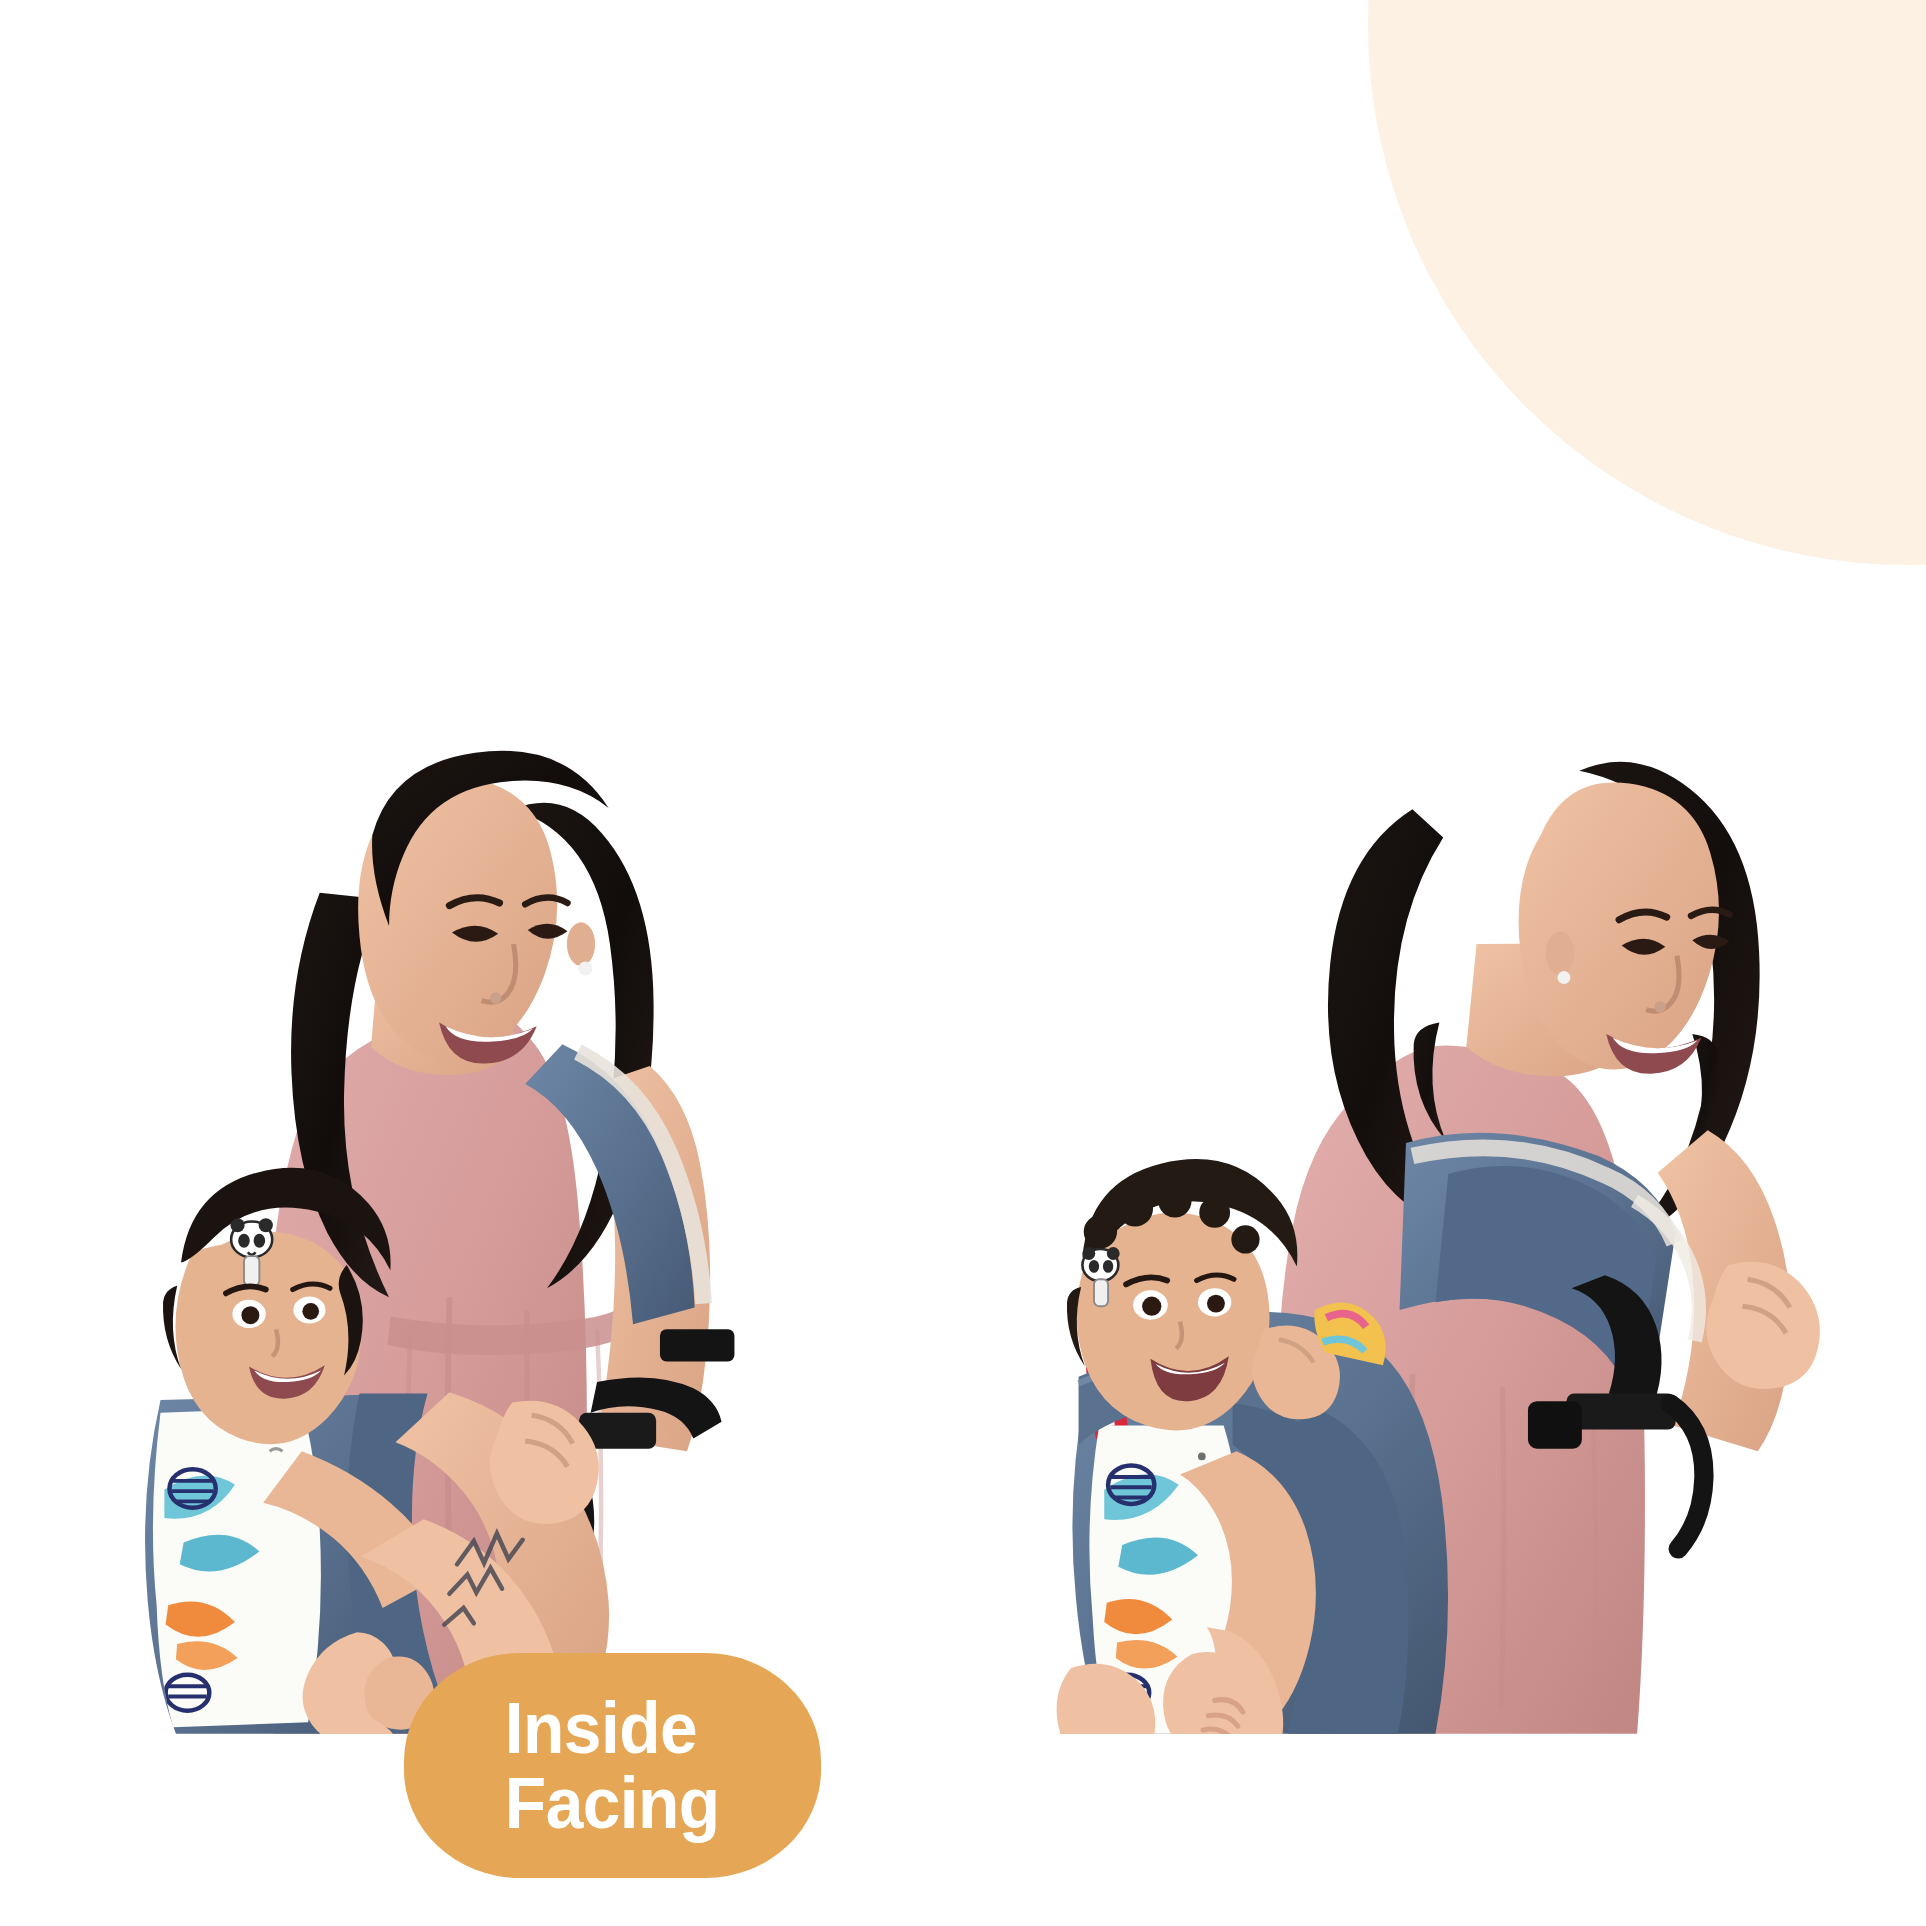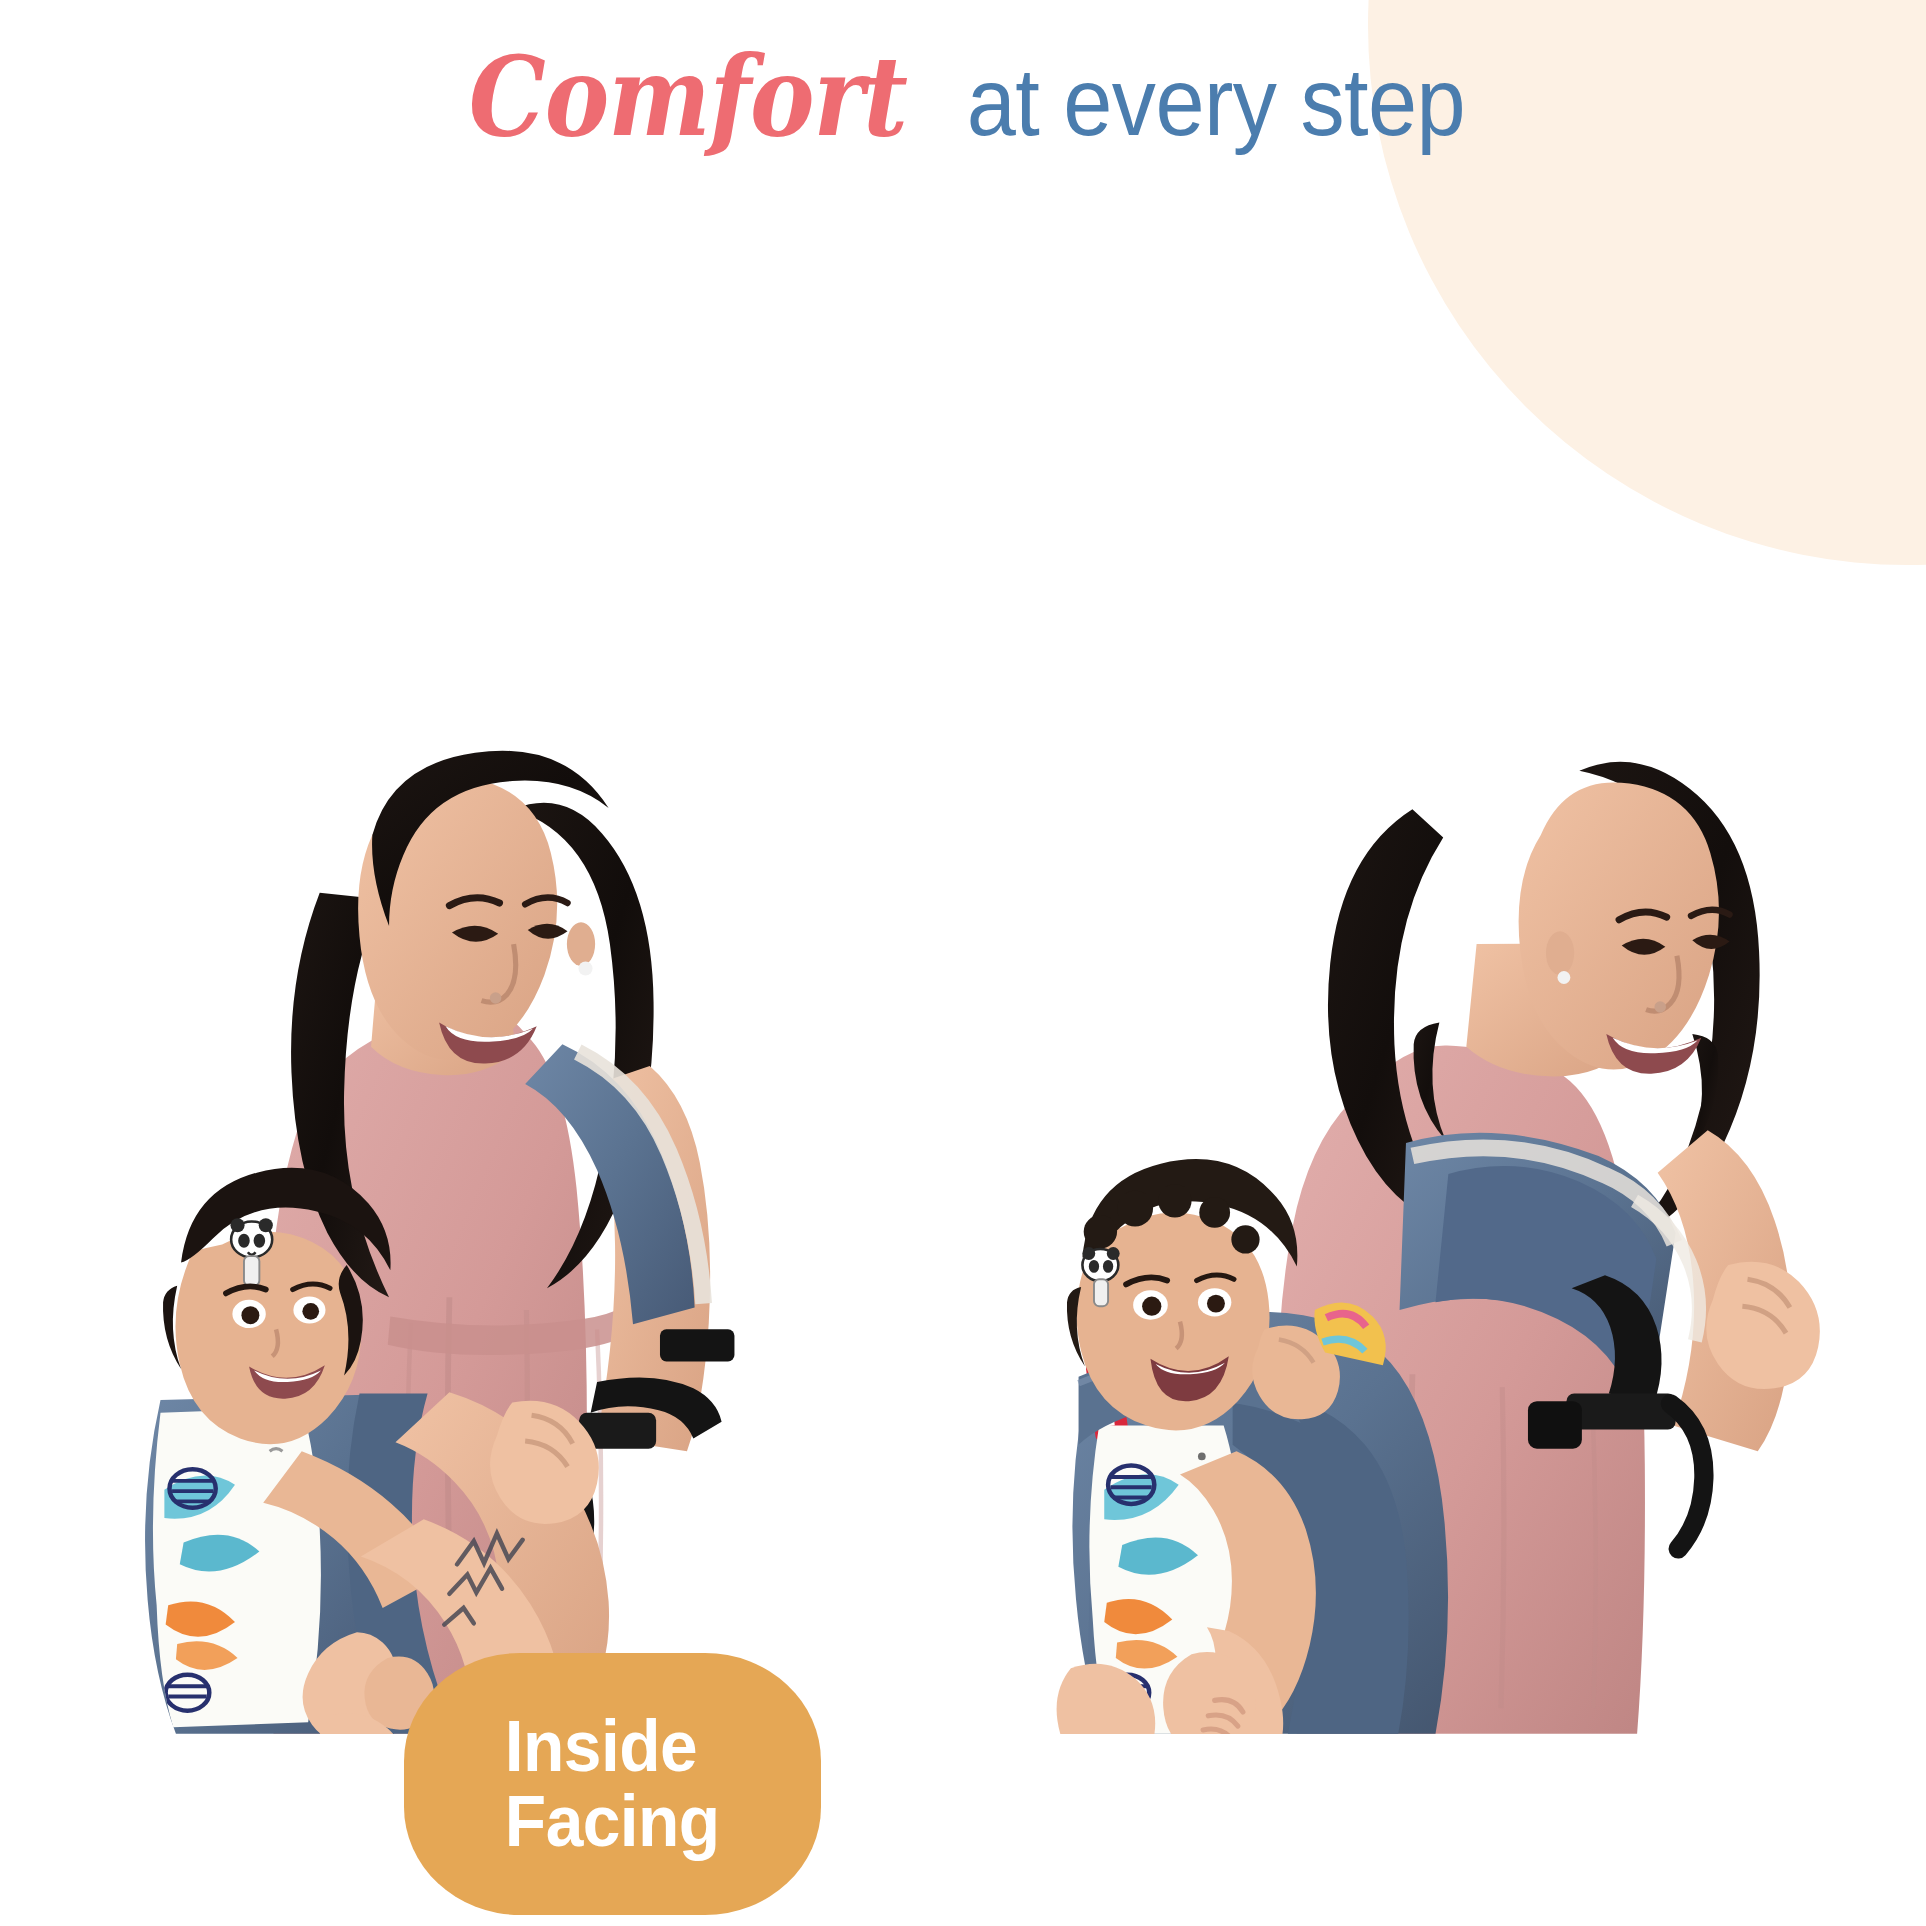--- a/index.html
+++ b/index.html
@@ -72,21 +72,21 @@
 
   
   .photos{position:absolute;left:0;top:732px;width:1926px;height:1002px;z-index:3;}
   .photo{position:absolute;top:0;width:963px;height:1002px;}
   .photo-left{left:0;}
   .photo-right{left:963px;}
 
   
   .pill{
     position:absolute;
-    width:417px;height:262px;
+    width:417px;height:225px;
     border-radius:116px/108px;
     z-index:8;
     display:flex;align-items:center;justify-content:center;
     box-sizing:border-box;
   }
   .pill-inside{left:404px;top:1653px;background:#E5A755;}
   .pill-piggy{left:1246px;top:1653px;background:#5BB3B0;}
   .pill-text{
     color:#ffffff;
     font-family:"Liberation Sans", sans-serif;
@@ -99,23 +99,20 @@
   }
   .pill-text .l2{display:block;}
 </style>
 </head>
 <body>
 
 <div class="stage">
 
   <div class="cream-circle"></div>
 
-  <div class="headline">
-    <span class="hl-script">Comfort</span><span class="hl-plain">at every step</span>
-  </div>
 
 
   <div class="photos">
 
     <div class="photo photo-left">
       <svg width="963" height="1002" viewBox="0 0 1500 1560" xmlns="http://www.w3.org/2000/svg">
         <defs>
           <linearGradient id="skinL" x1="0" y1="0" x2="1" y2="1">
             <stop offset="0" stop-color="#F0C2A4"></stop>
               <stop offset="1" stop-color="#D9A384"></stop>

